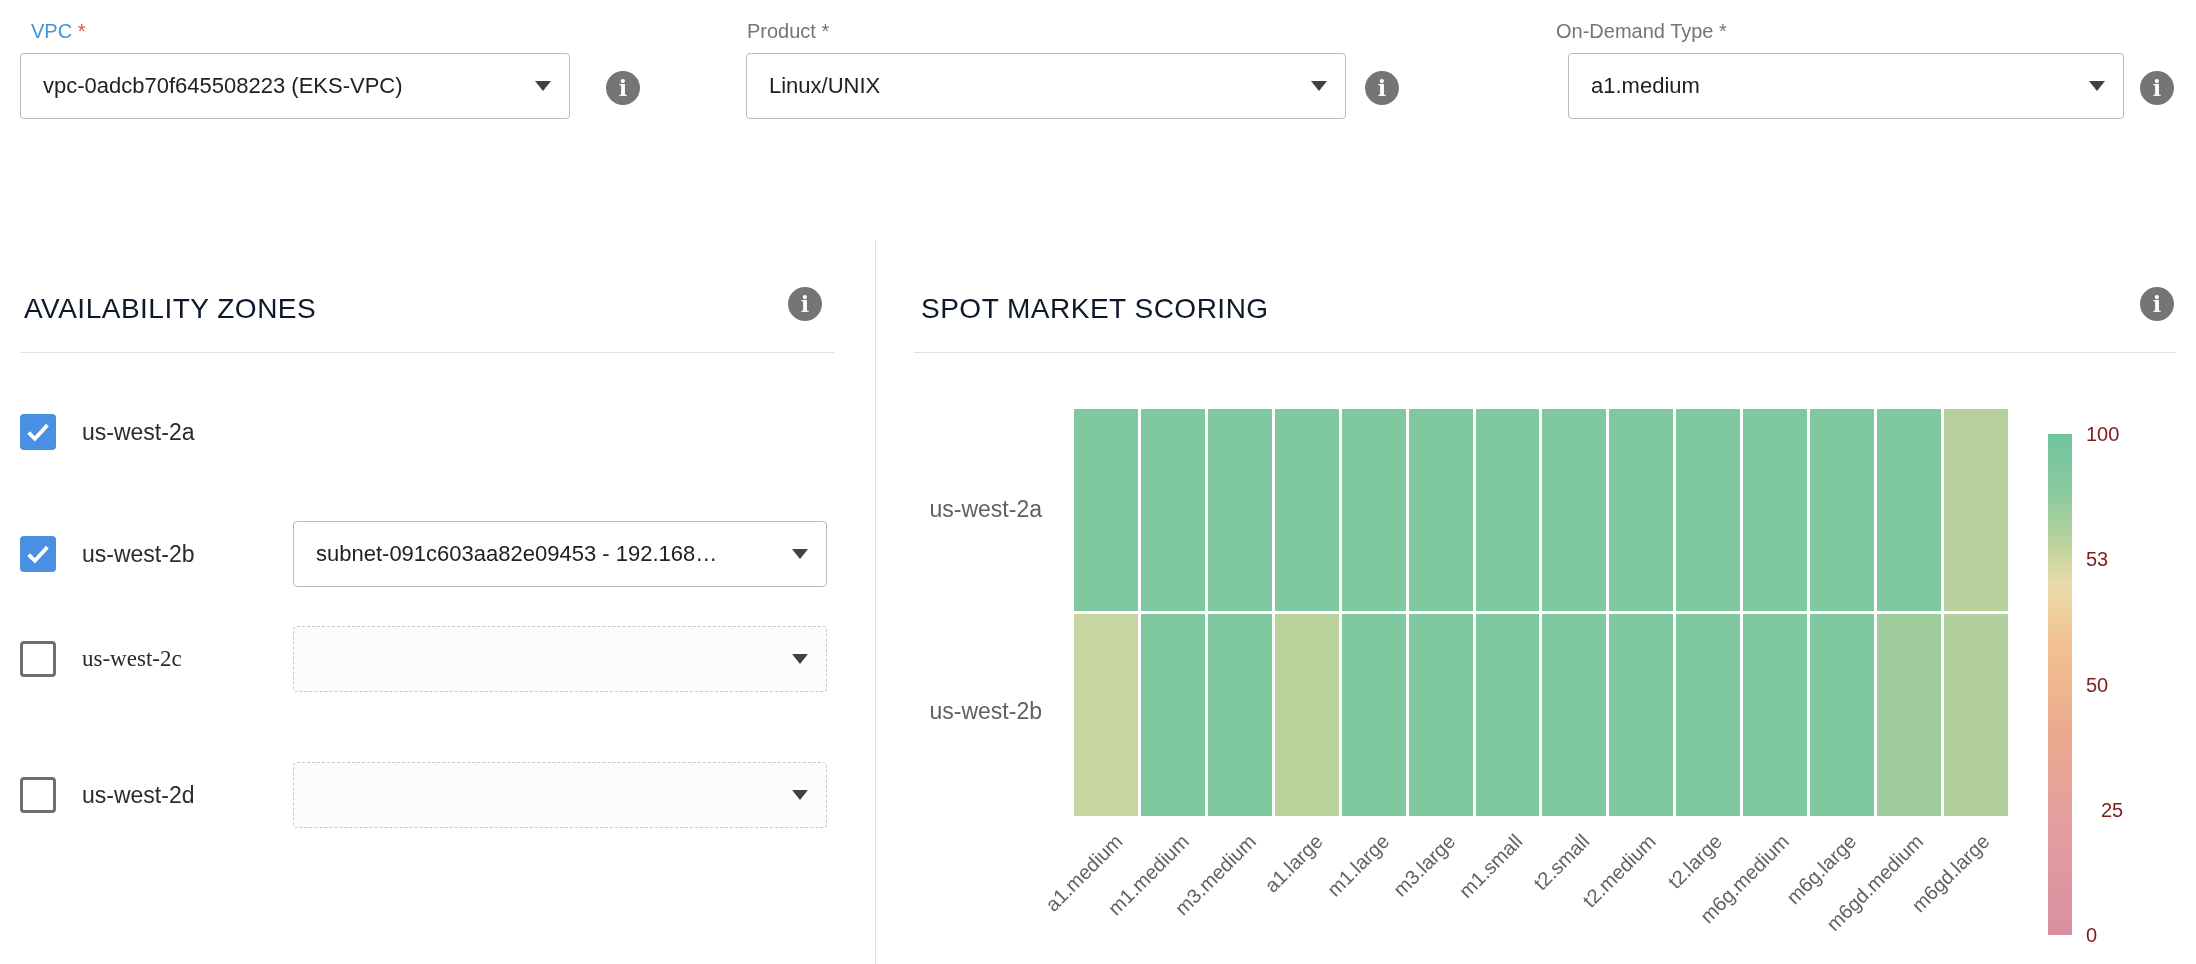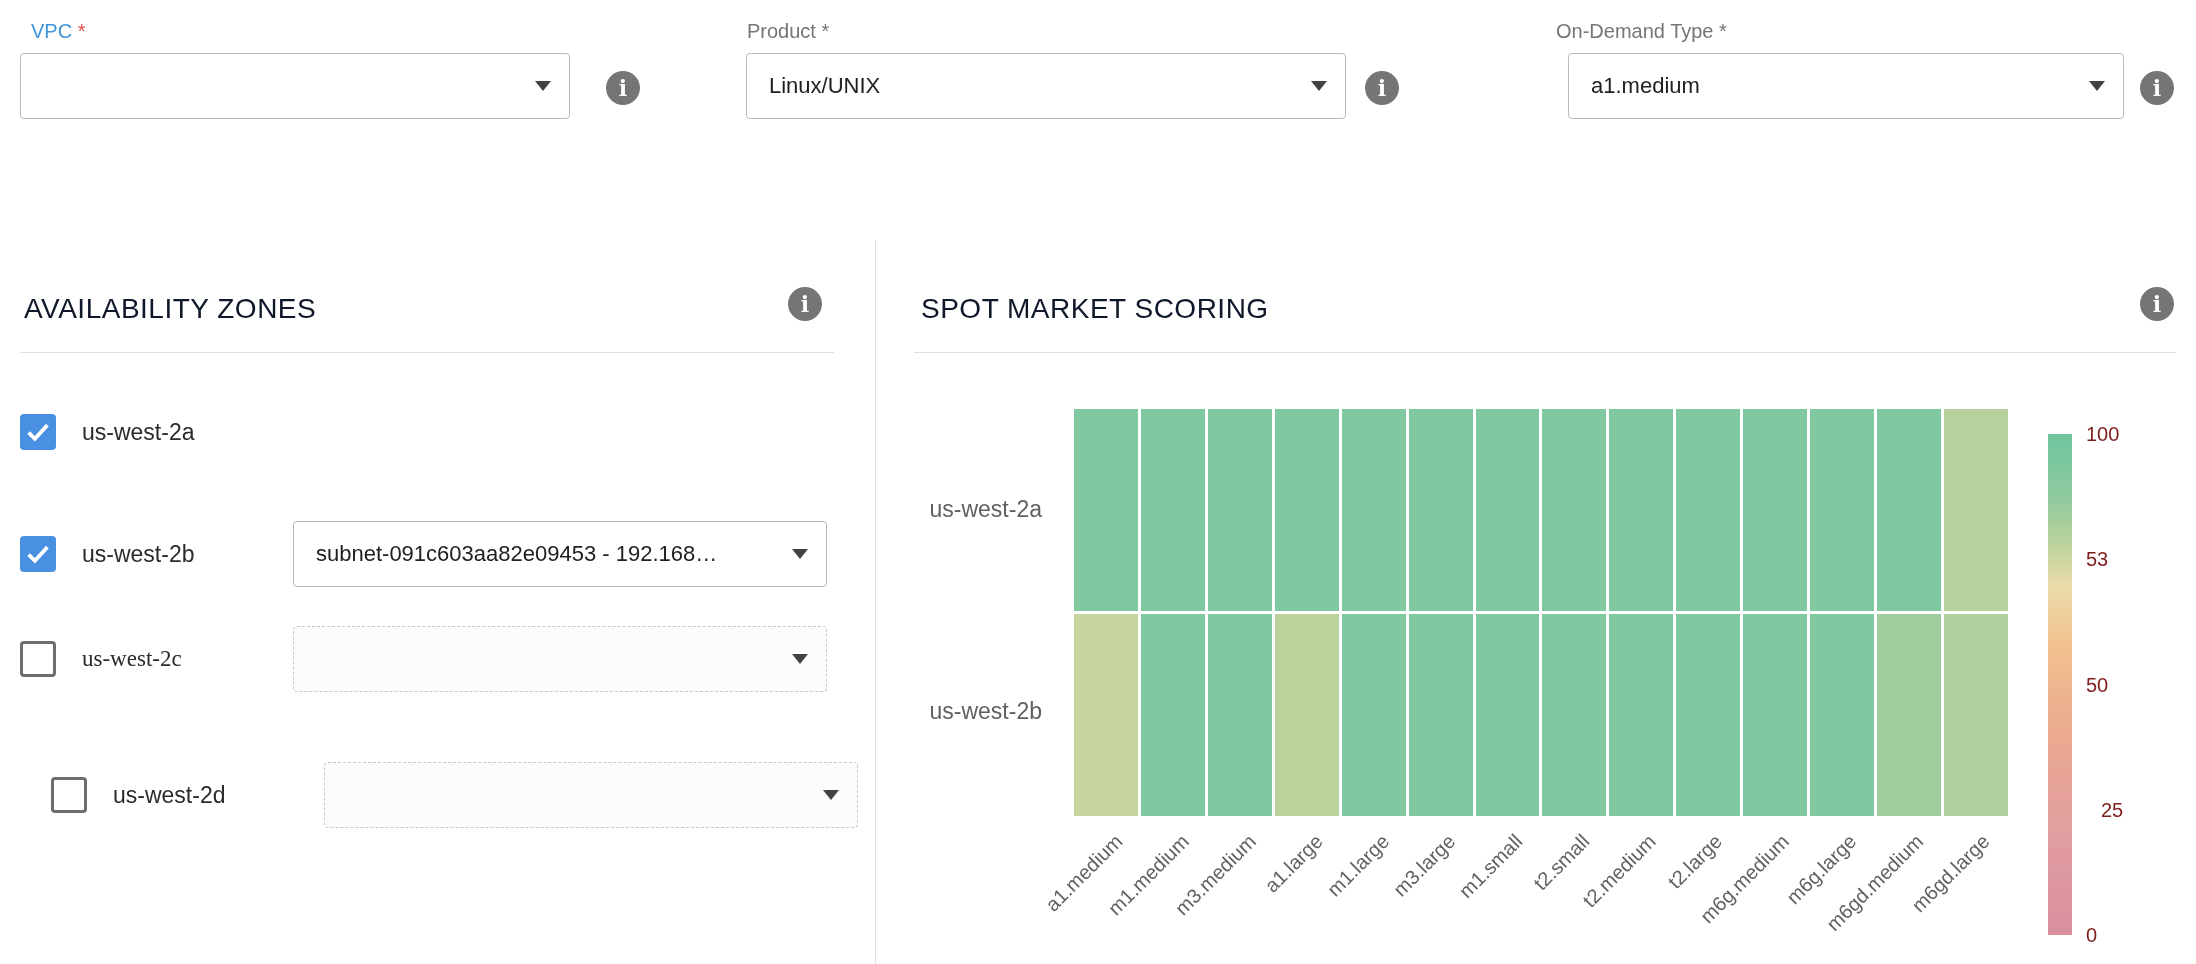--- a/index.html
+++ b/index.html
@@ -47,20 +47,21 @@
 </head>
 <body>
 
 <div class="page">
 
   <div class="field-label" style="left:31px;top:20px;">
     <span class="label-blue">VPC</span>
     <span class="label-red">*</span>
   </div>
   <div class="select" style="left:20px;top:53px;width:550px;">
+    <span class="select-value">vpc-0adcb70f645508223 (EKS-VPC)</span>
     <span class="caret"></span>
   </div>
   <div class="info-icon" style="left:606px;top:71px;">i</div>
 
   <div class="field-label" style="left:747px;top:20px;">
     <span>Product</span>
     <span>*</span>
   </div>
   <div class="select" style="left:746px;top:53px;width:600px;">
     <span class="select-value">Linux/UNIX</span>
@@ -105,21 +106,21 @@
         </div>
       </div>
       <div class="zone-row" style="top: 626px; font-family: Liberation Serif, serif;">
         <span class="checkbox unchecked"></span>
         <span class="zone-name">us-west-2c</span>
         <div class="select empty">
           <span class="select-value"></span>
           <span class="caret"></span>
         </div>
       </div>
-      <div class="zone-row" style="top: 762px; margin-left: 31px;">
+      <div class="zone-row" style="top: 762px;">
         <span class="checkbox unchecked"></span>
         <span class="zone-name">us-west-2d</span>
         <div class="select empty">
           <span class="select-value"></span>
           <span class="caret"></span>
         </div>
       </div>
     </div>
 
   <div class="section-title" style="left:921px;top:293px;">SPOT MARKET SCORING</div>

